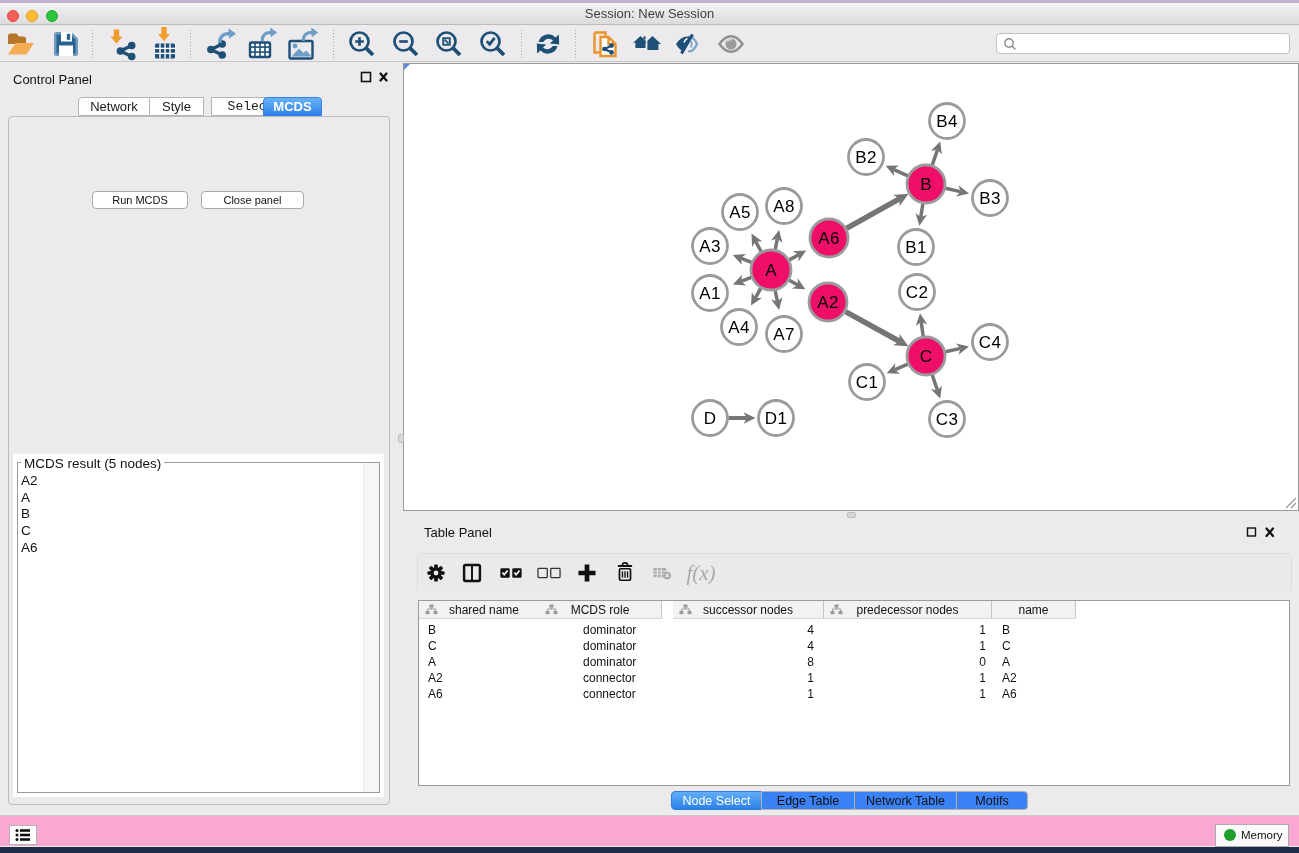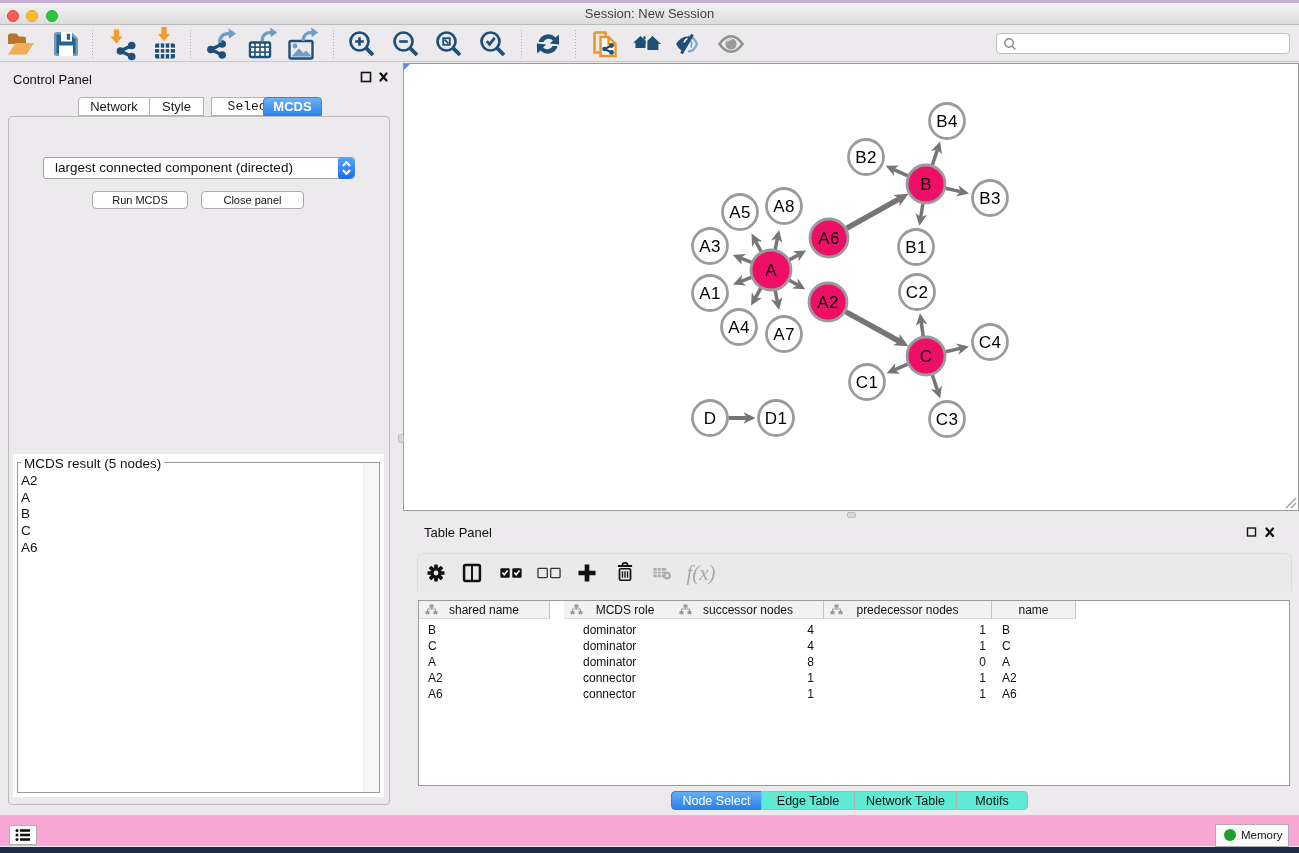--- a/index.html
+++ b/index.html
@@ -59,21 +59,21 @@
 
 #tpanel { left:403px; top:518px; width:896px; height:300px; background:#eceaec; }
 #tpanel .hdr { position:absolute; left:21px; top:7px; font-size:13px; color:#111; }
 #ttoolbar { position:absolute; left:14px; top:35px; width:875px; height:38px; background:#ebeaeb;
   border:1px solid #dcdcdc; border-radius:6px 6px 0 0; border-bottom:none; }
 #ttable { position:absolute; left:15px; top:82px; width:872px; height:186px; background:#fff; border:1px solid #9a9a9a; }
 .th { position:absolute; top:0; height:18px; background:#f3f2f3; border-right:1px solid #c5c5c5; border-bottom:1px solid #d8d8d8;
   font-size:12px; color:#111; text-align:center; line-height:18px; }
 .trow { position:absolute; font-size:12px; color:#111; height:16px; line-height:16px; }
 .btabs { position:absolute; top:273px; height:19px; font-size:12.5px; }
-.btab { position:absolute; height:19px; background:#5eead4; border:1px solid #b1b1b1; color:#111;
+.btab { position:absolute; height:19px; background:#3b82f6; border:1px solid #b1b1b1; color:#111;
   text-align:center; line-height:18px; }
 .btab.sel { background:linear-gradient(#62aef6,#2b80e9); color:#fff; border-color:#2a7ee8; }
 
 
 #statusbar { left:0; top:815px; width:1299px; height:31px; background:#f9a8d4; border-top:1px solid #c9c8c9; }
 #listbtn { position:absolute; left:9px; top:9px; width:28px; height:20px; background:#fdfdfd; border:1px solid #b3b3b3; }
 #membtn { position:absolute; right:10px; top:8px; width:74px; height:23px; background:#fafafa;
   border:1px solid #adadad; font-size:11.5px; color:#111; line-height:21px; }
 #navy { left:0; top:847px; width:1299px; height:6px; background:#1d2b47; }
 </style>
@@ -243,28 +243,20 @@
     <rect x="1.5" y="1.5" width="9" height="9" fill="none" stroke="#111" stroke-width="1.6"></rect>
     <path d="M20.5 2.5 L26.5 9.5 M26.5 2.5 L20.5 9.5" stroke="#111" stroke-width="2.3" stroke-linecap="round"></path>
   </svg>
   <div class="tabs">
     <div class="tab first" style="left:0; width:72px;">Network</div>
     <div class="tab" style="left:71px; width:55px;">Style</div>
     <div class="tab" style="left:133px; width:80px;font-family:Liberation Mono, monospace;">Select</div>
     <div class="tab sel" style="left:185px; width:59px;font-weight:bold;">MCDS</div>
   </div>
   <div id="tabpanel">
-    <div id="combo">largest connected component (directed)
-      <div class="spin">
-        <svg width="17" height="22" viewBox="0 0 17 22">
-          <path d="M5 9 L8.5 5 L12 9" fill="none" stroke="#fff" stroke-width="2" stroke-linejoin="round"></path>
-          <path d="M5 13 L8.5 17 L12 13" fill="none" stroke="#fff" stroke-width="2" stroke-linejoin="round"></path>
-        </svg>
-      </div>
-    </div>
     <div class="btn" style="left:83px; top:74px; width:96px;">Run MCDS</div>
     <div class="btn" style="left:192px; top:74px; width:103px;">Close panel</div>
     <div id="group">
       <div id="groupborder"></div>
       <div id="listscroll"></div>
       <div id="grouplabel">MCDS result (5 nodes)</div>
       <div id="listitems">A2<br>A<br>B<br>C<br>A6</div>
     </div>
   </div>
 </div>
@@ -433,21 +425,21 @@
         </g>
       </svg>
     </div>
   <div id="ttable">
     <div class="th" style="left:0; width:131px;"><svg width="13" height="11" viewBox="0 0 13 11" style="position:absolute;left:6px;top:3px">
           <rect x="4.5" y="0.5" width="4" height="3.2" fill="#9a9a9a"></rect>
           <rect x="0.5" y="7" width="4" height="3.2" fill="#9a9a9a"></rect>
           <rect x="8.5" y="7" width="4" height="3.2" fill="#9a9a9a"></rect>
           <path d="M2.5 7 L2.5 5 L10.5 5 L10.5 7 M6.5 5 L6.5 3.7" fill="none" stroke="#9a9a9a" stroke-width="1"></path>
         </svg>shared name</div>
-    <div class="th" style="left:145px; width:123px;text-align:center;"><svg width="13" height="11" viewBox="0 0 13 11" style="position:absolute;left:6px;top:3px">
+    <div class="th" style="left:120px; width:123px;text-align:center;"><svg width="13" height="11" viewBox="0 0 13 11" style="position:absolute;left:6px;top:3px">
           <rect x="4.5" y="0.5" width="4" height="3.2" fill="#9a9a9a"></rect>
           <rect x="0.5" y="7" width="4" height="3.2" fill="#9a9a9a"></rect>
           <rect x="8.5" y="7" width="4" height="3.2" fill="#9a9a9a"></rect>
           <path d="M2.5 7 L2.5 5 L10.5 5 L10.5 7 M6.5 5 L6.5 3.7" fill="none" stroke="#9a9a9a" stroke-width="1"></path>
         </svg>MCDS role</div>
     <div class="th" style="left:254px; width:151px;"><svg width="13" height="11" viewBox="0 0 13 11" style="position:absolute;left:6px;top:3px">
           <rect x="4.5" y="0.5" width="4" height="3.2" fill="#9a9a9a"></rect>
           <rect x="0.5" y="7" width="4" height="3.2" fill="#9a9a9a"></rect>
           <rect x="8.5" y="7" width="4" height="3.2" fill="#9a9a9a"></rect>
           <path d="M2.5 7 L2.5 5 L10.5 5 L10.5 7 M6.5 5 L6.5 3.7" fill="none" stroke="#9a9a9a" stroke-width="1"></path>

